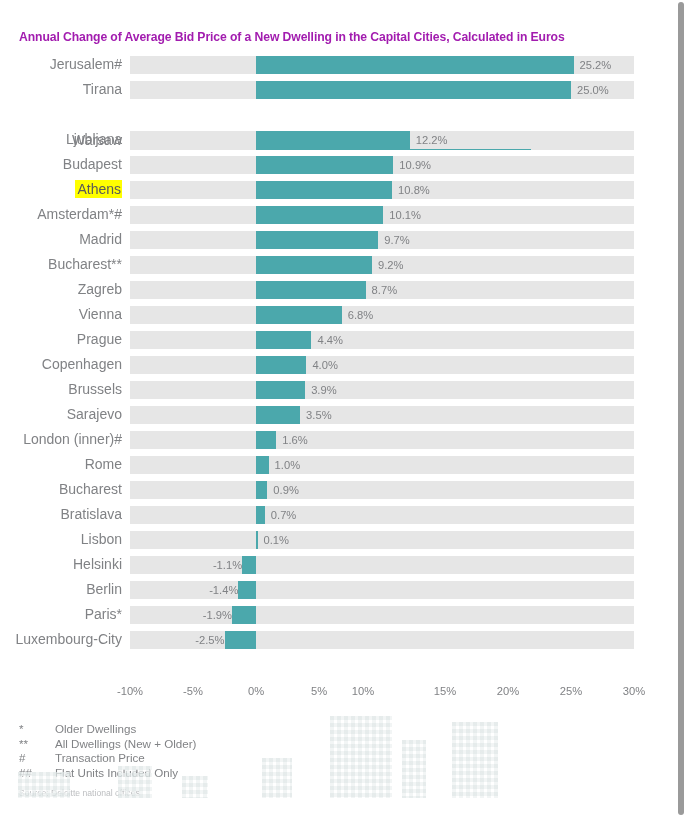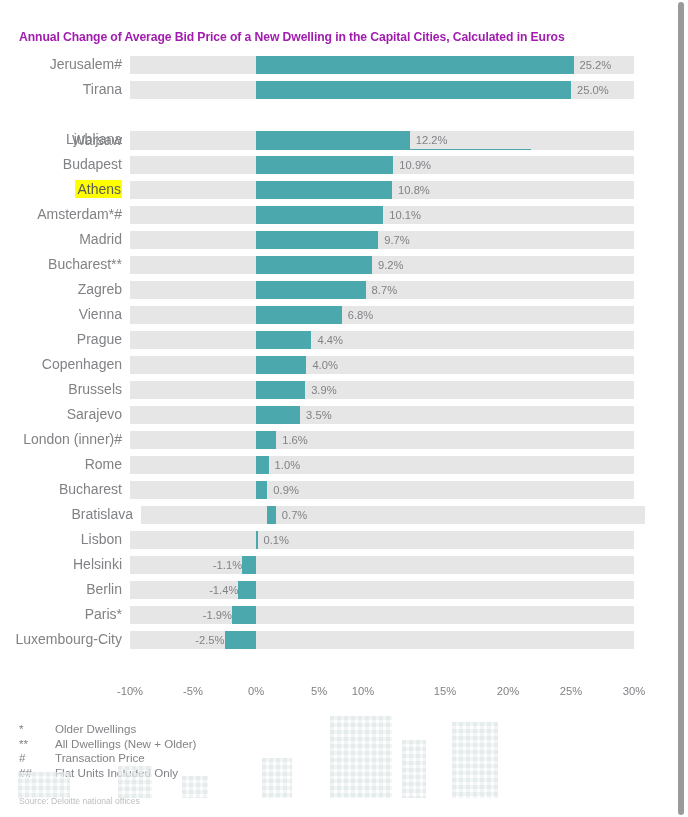--- a/index.html
+++ b/index.html
@@ -134,21 +134,21 @@
     white-space: nowrap;
   }
   .fn-mark {
     display: inline-block;
     width: 36px;
     color: #808285;
   }
   .fn-text { color: #808285; }
 
   .source {
-    margin-top: 16px;
+    margin-top: 8px;
     font-size: 8.6px;
     line-height: 11px;
     color: #bcbec0;
     white-space: nowrap;
   }
 
   
   .watermark {
     position: absolute;
     background:
@@ -314,21 +314,21 @@
           <div class="bar-value pos" style="left: 138.6px;">1.0%</div>
         </div>
       </div>
       <div class="row" style="top: 425px;">
         <div class="row-label">Bucharest</div>
         <div class="track">
           <div class="bar" style="left: 126px; width: 11.34px;"></div>
           <div class="bar-value pos" style="left: 137.34px;">0.9%</div>
         </div>
       </div>
-      <div class="row" style="top: 450px; margin-left: 11px;">
+      <div class="row" style="top: 450px;">
         <div class="row-label">Bratislava</div>
         <div class="track">
           <div class="bar" style="left: 126px; width: 8.82px;"></div>
           <div class="bar-value pos" style="left: 134.82px;">0.7%</div>
         </div>
       </div>
       <div class="row" style="top: 475px;">
         <div class="row-label">Lisbon</div>
         <div class="track">
           <div class="bar" style="left: 126px; width: 1.5px;"></div>

